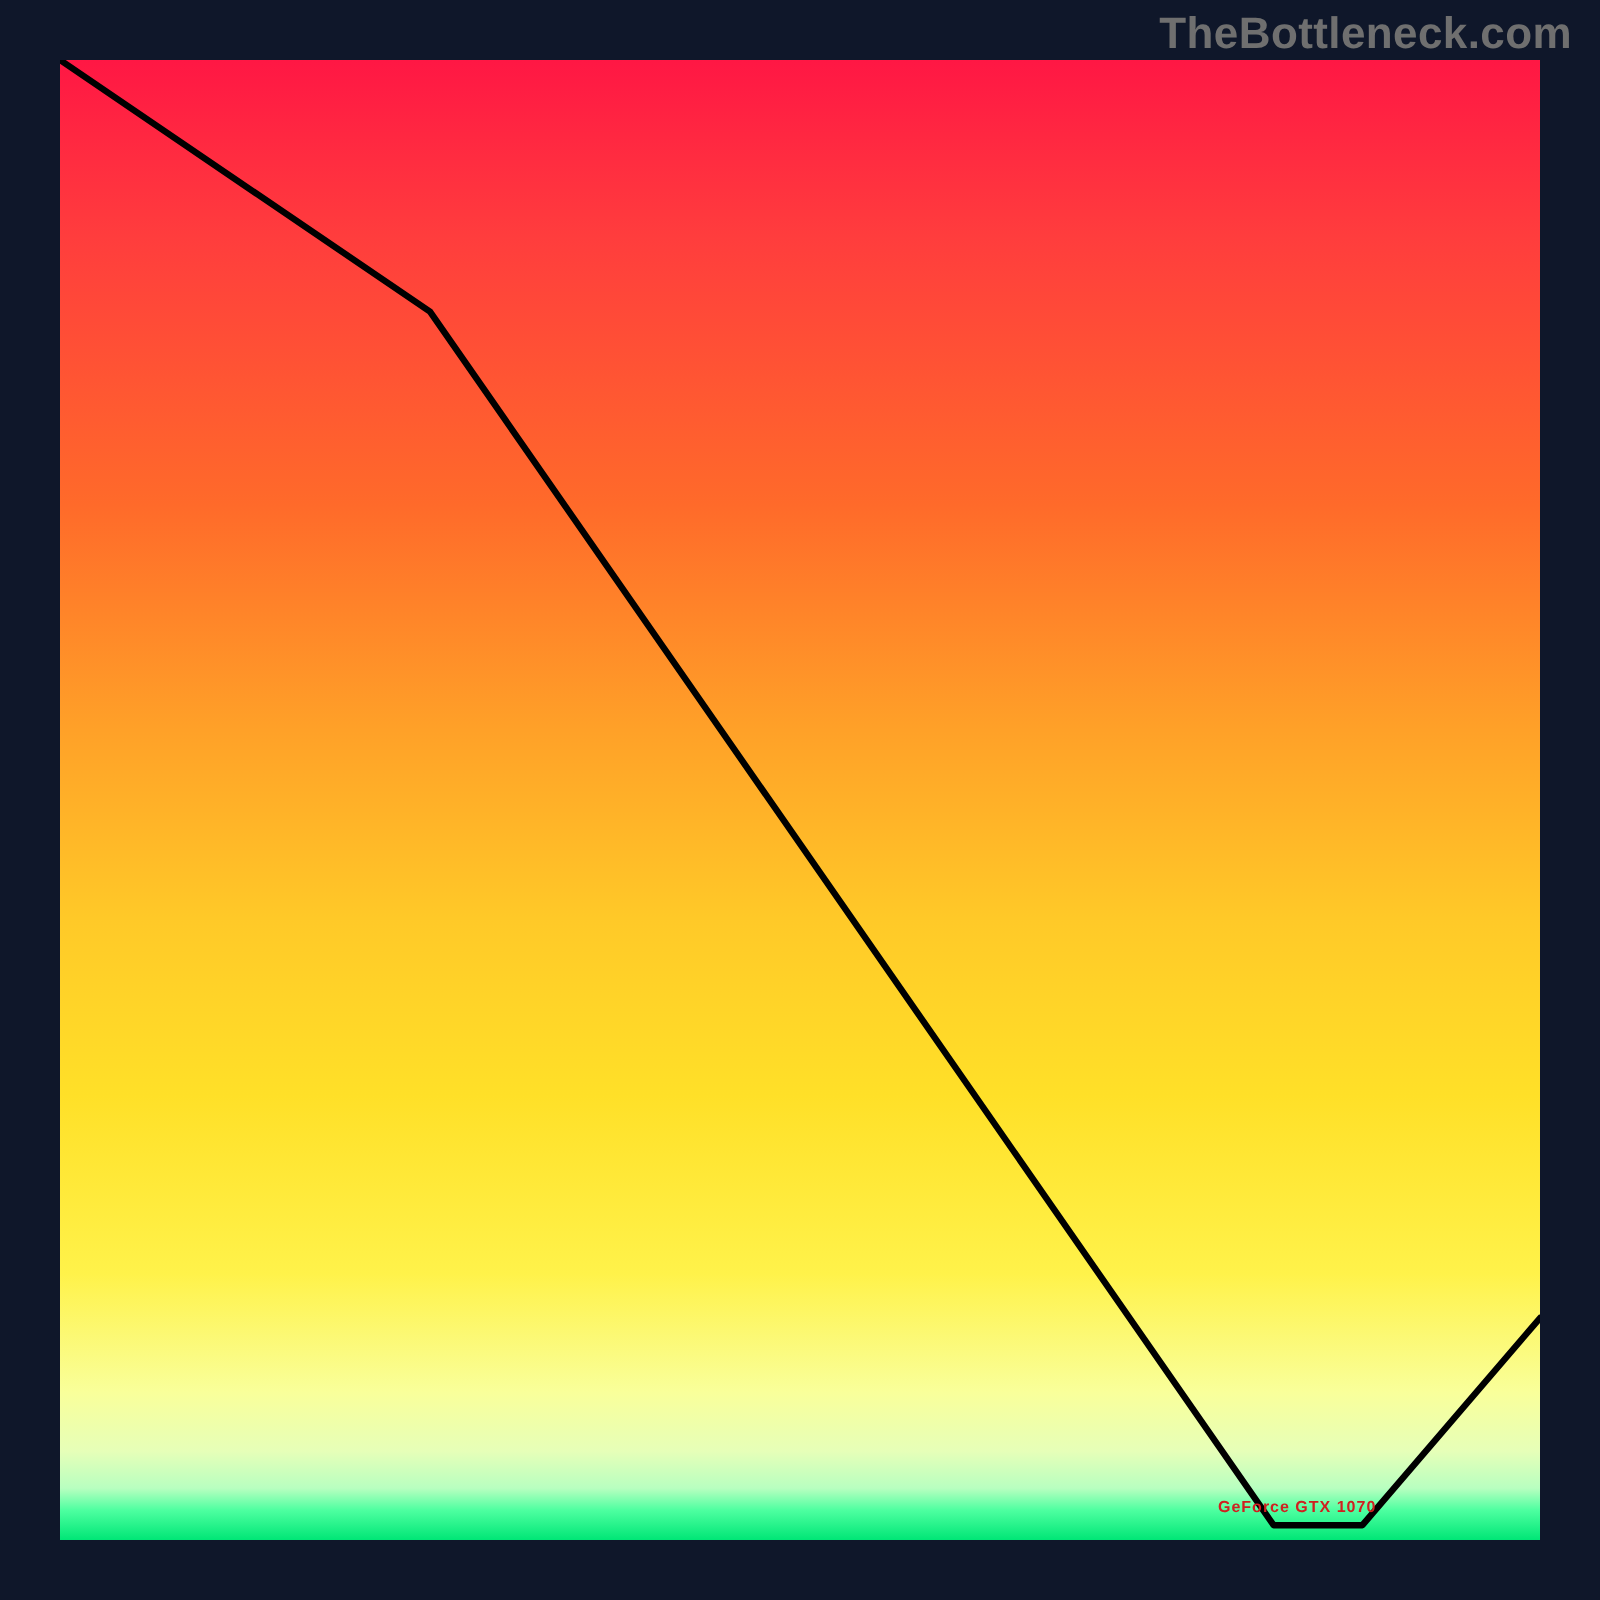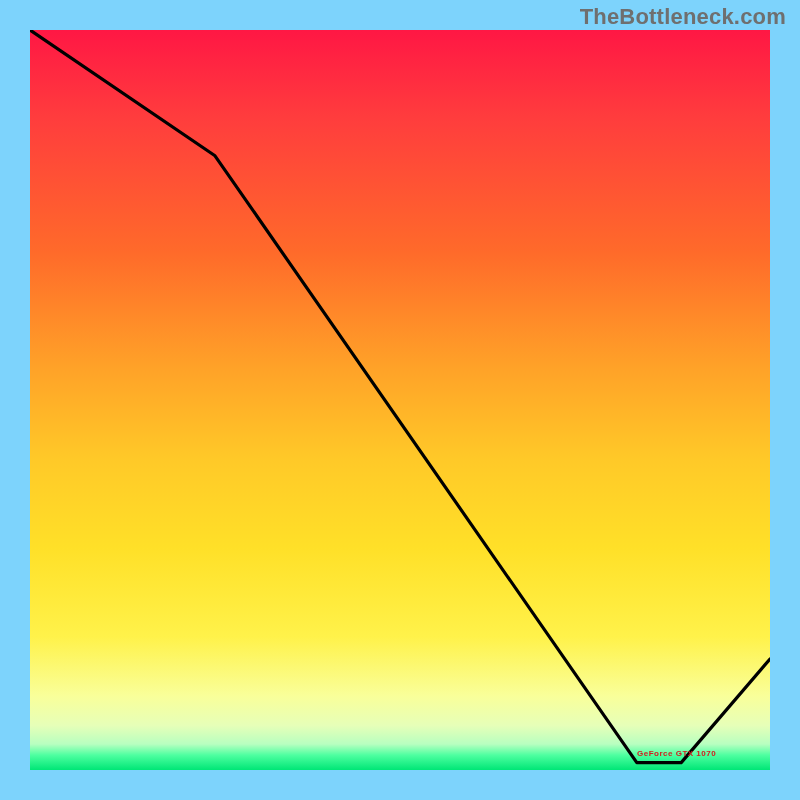--- a/index.html
+++ b/index.html
@@ -1,21 +1,21 @@
 <!DOCTYPE html>
 <html><head>
 <meta charset="utf-8">
 <style>
   * { margin: 0; padding: 0; box-sizing: border-box; }
   html, body { width: 800px; height: 800px; overflow: hidden; background: #000; font-family: Arial, Helvetica, sans-serif; }
   .stage {
     position: relative;
     width: 800px;
     height: 800px;
-    background: #7dd3fc;
+    background: #0f172a;
   }
   .watermark {
     position: absolute;
     top: 4px;
     right: 14px;
     color: #6f6f6f;
     font-size: 22px;
     font-weight: 600;
     letter-spacing: 0.2px;
     user-select: none;
@@ -70,16 +70,16 @@
 
   <div class="watermark">TheBottleneck.com</div>
 
   <div class="plot">
     <div class="gradient"></div>
 
     <svg class="line" viewBox="0 0 740 740" preserveAspectRatio="none">
       <polyline id="chart-polyline" fill="none" stroke="#000000" stroke-width="3.2" stroke-linejoin="round" stroke-linecap="round" points="0.0,0.0 185.0,125.8 606.8,732.6 651.2,732.6 740.0,629.0"></polyline>
     </svg>
 
-    <div id="anno-0" class="red-text" style="left: 607px; top: 719.2px;">GeForce GTX 1070</div>
+    <div id="anno-0" class="red-text" style="left: 579px; top: 719.2px;">GeForce GTX 1070</div>
   </div>
 
 </div>
 
 </body></html>

